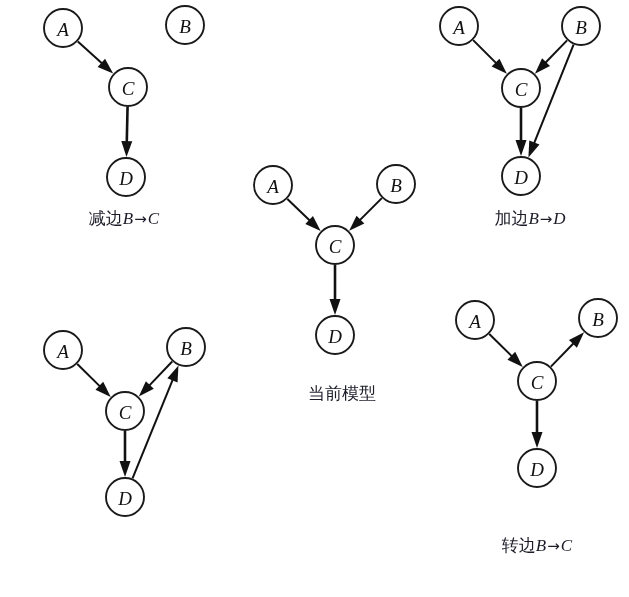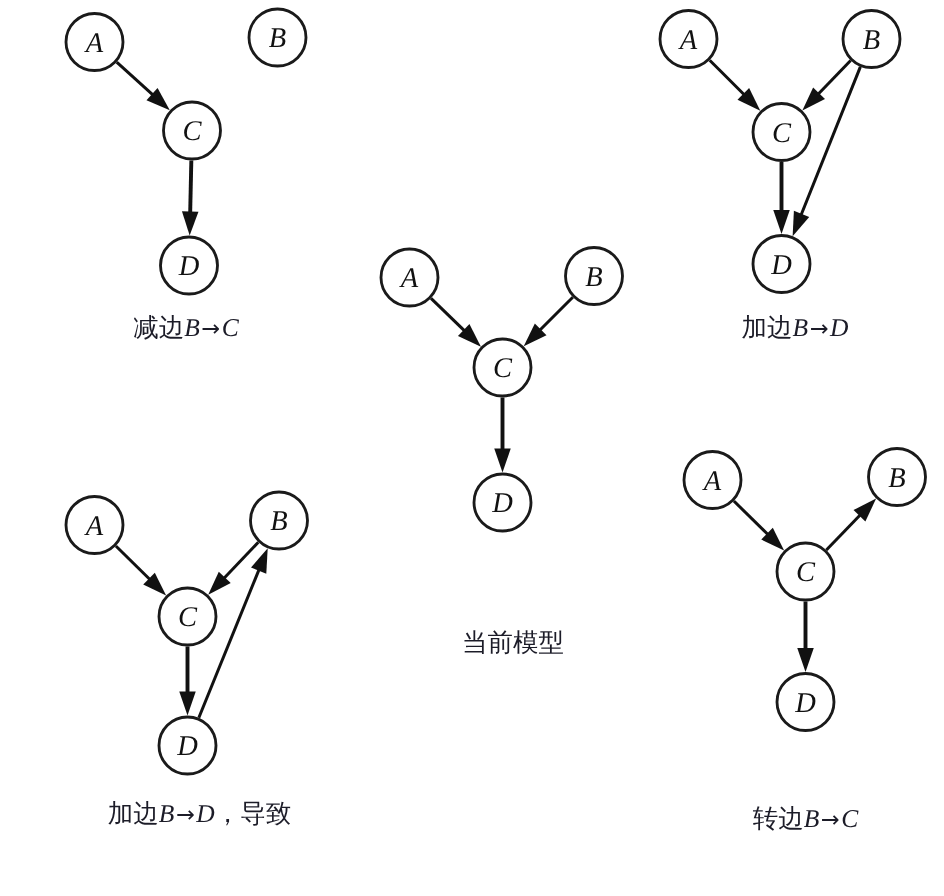--- a/index.html
+++ b/index.html
@@ -228,23 +228,22 @@
         </g>
       </g>
     </svg>
   <div id="caption-layer">
       <div class="caption" style="left: -6px; top: 206px; width: 260px;">
         <div><span>减边</span><span class="latin">B</span><span class="arrowglyph">→</span><span class="latin">C</span></div>
       </div>
       <div class="caption" style="left: 400px; top: 206px; width: 260px;">
         <div><span>加边</span><span class="latin">B</span><span class="arrowglyph">→</span><span class="latin">D</span></div>
       </div>
-      <div class="caption" style="left: 212px; top: 381px; width: 260px; margin-top: 36px;">
+      <div class="caption" style="left: 212px; top: 381px; width: 260px;">
         <div><span>当前模型</span></div>
       </div>
       <div class="caption" style="left: 3px; top: 530px; width: 260px;">
-        <div><span>加边</span><span class="latin">B</span><span class="arrowglyph">→</span><span class="latin">D</span><span>，导致</span></div>
       </div>
       <div class="caption" style="left: 407px; top: 533px; width: 260px;">
         <div><span>转边</span><span class="latin">B</span><span class="arrowglyph">→</span><span class="latin">C</span></div>
       </div>
     </div>
 </div>
 
 </body></html>

